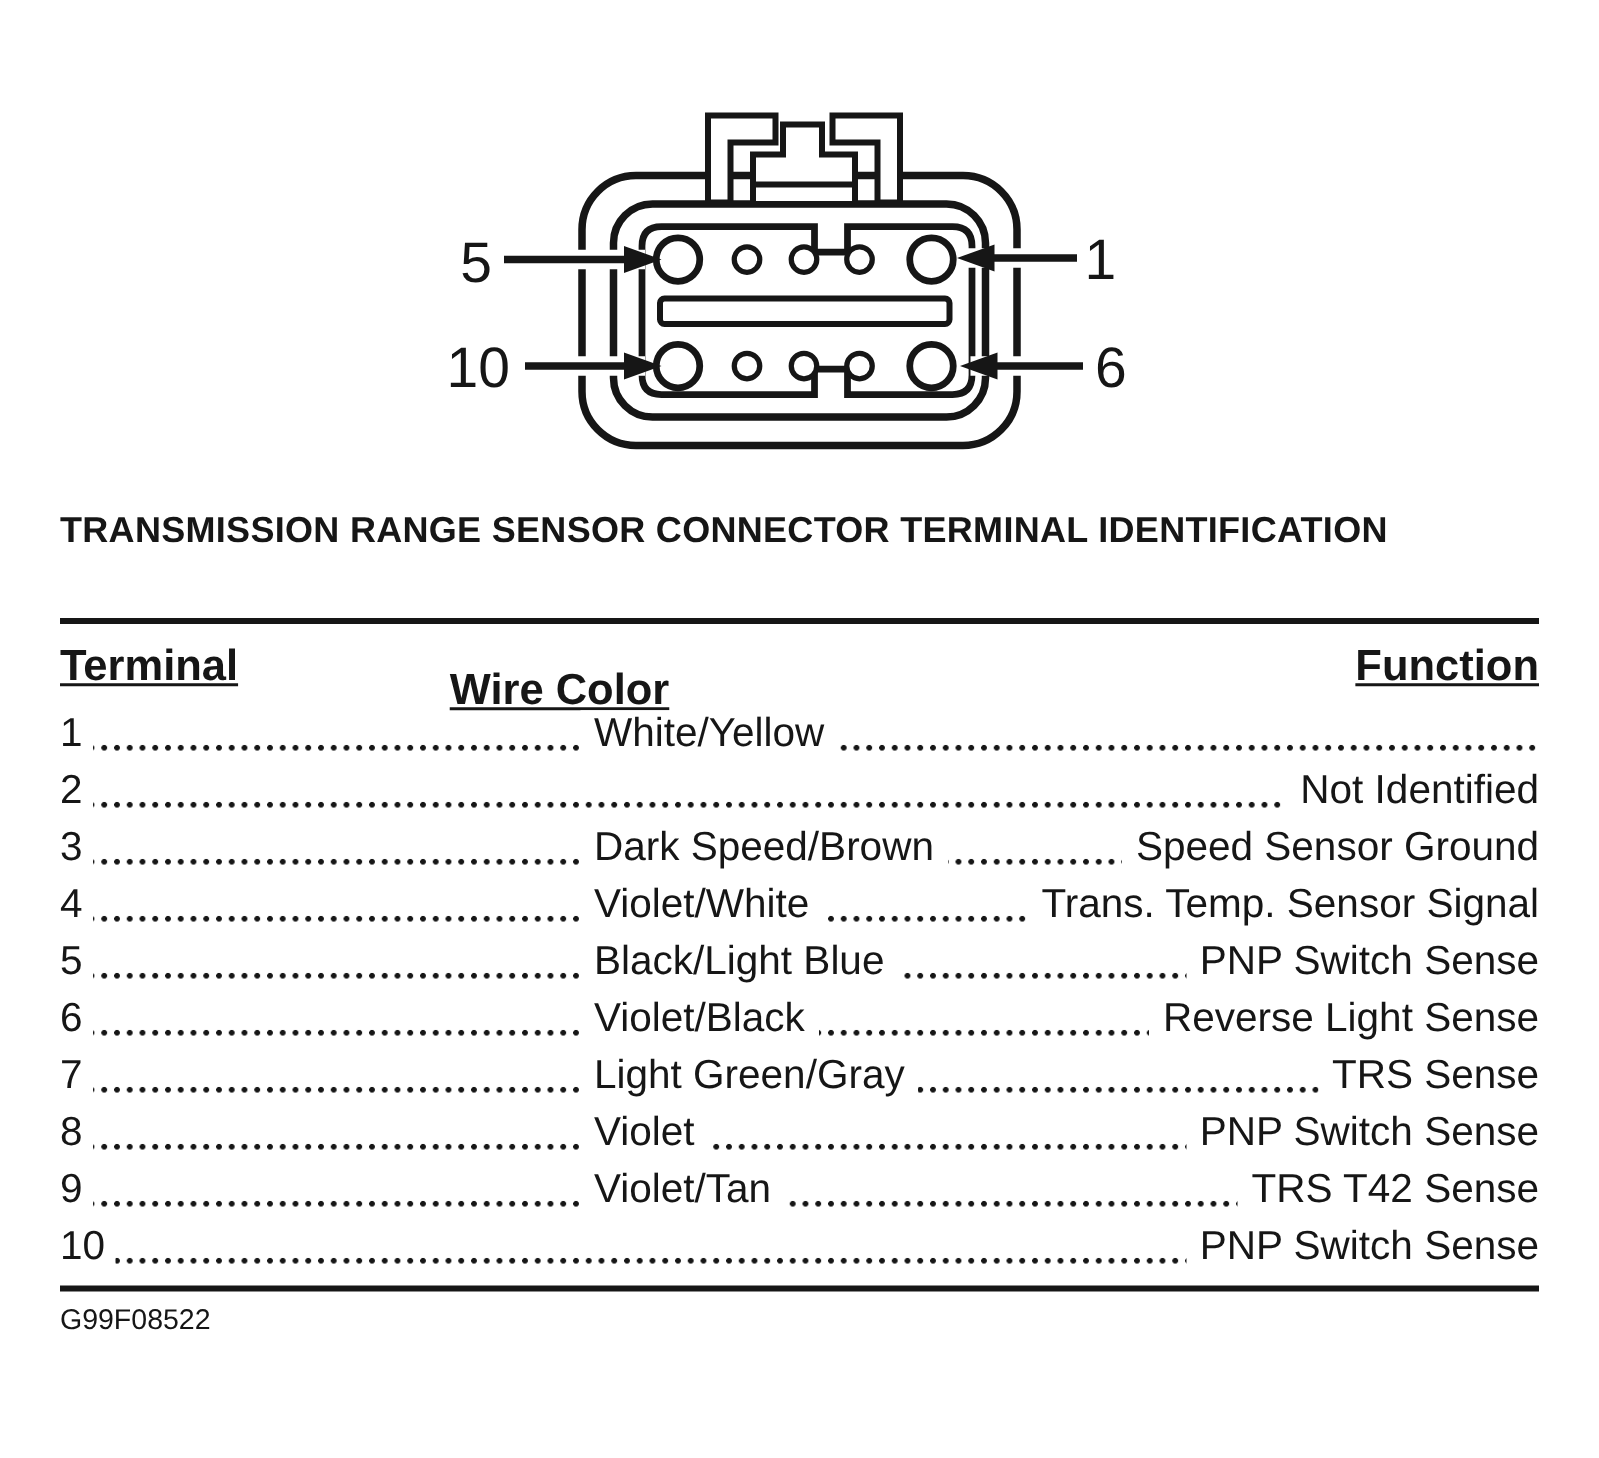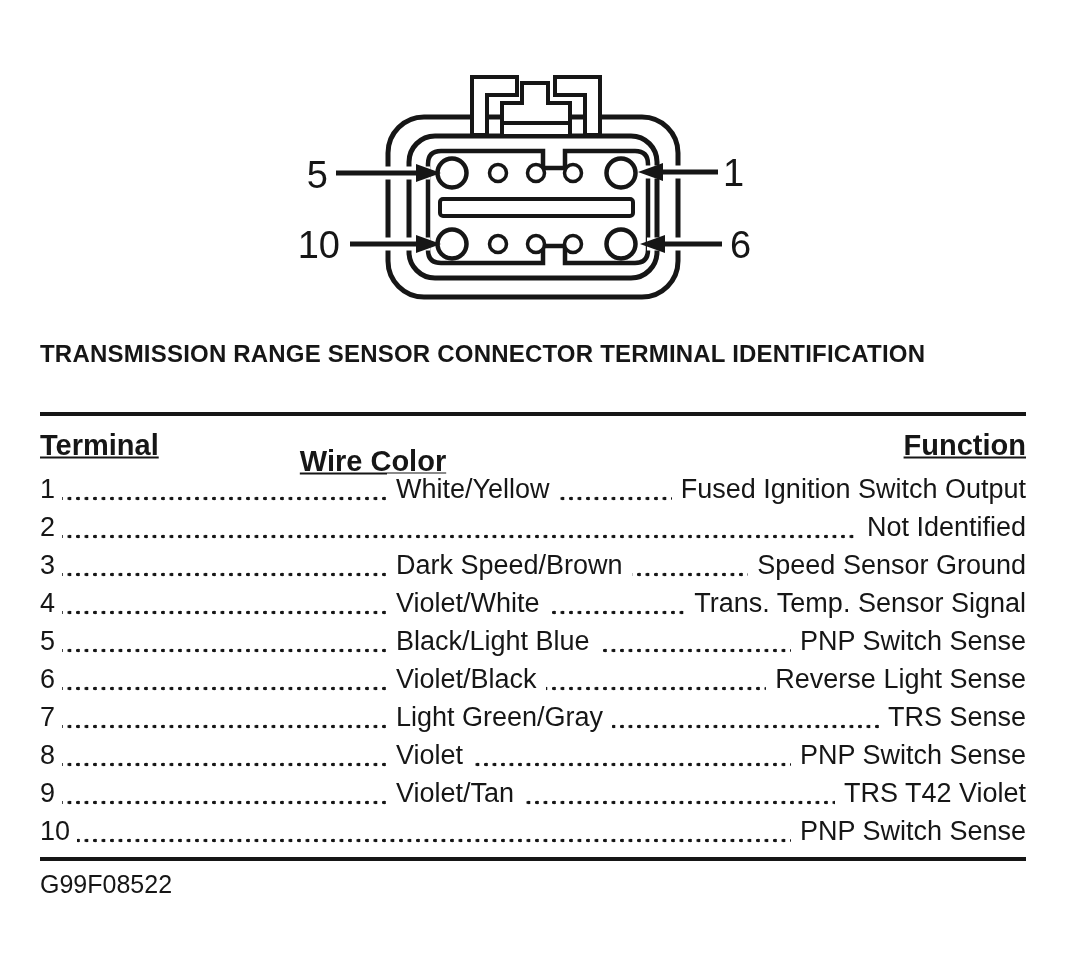--- a/index.html
+++ b/index.html
@@ -36,21 +36,21 @@
   .trow .dots {
     position:absolute; left:2px; right:0; bottom:7px; height:5px;
     background-image:radial-gradient(circle at 2px 2.5px, #161616 1.7px, transparent 2.1px);
     background-size:8.5px 5px; background-repeat:repeat-x;
   }
   .trow span.cell { position:absolute; top:50%; transform:translateY(-50%); background:#ffffff; white-space:nowrap; }
   .trow .term { left:0; padding-right:7px; }
   .trow .wire { left:347px; transform:translate(-50%,-50%); padding:0 9px; }
   .trow .func { right:0; padding-left:9px; }
 
-  .figure-id { position:absolute; left:40px; top:870px; font-size:25px; }
+  .figure-id { position:absolute; left:40px; top:870px; font-size:19px; }
 </style>
 </head>
 <body>
 
 <svg id="connector-svg" width="1066" height="322" viewBox="0 0 1066 322" xmlns="http://www.w3.org/2000/svg">
   <g>
     <rect class="fw" x="388" y="117" width="290" height="180" rx="36" stroke-width="5"></rect>
     <rect class="ln" x="409" y="136" width="248" height="142" rx="26" stroke-width="5"></rect>
     <path class="ln" stroke-width="4.5" d="M543,151 L441,151 Q428,151 428,164 L428,250 Q428,263 441,263 L543,263 L543,246 L565,246 L565,263 L635,263 Q648,263 648,250 L648,164 Q648,151 635,151 L565,151 L565,168 L543,168 Z"></path>
     <rect class="fw" x="440" y="199" width="193" height="17" rx="3" stroke-width="4"></rect>
@@ -116,21 +116,20 @@
   <span class="th-wire">Wire Color</span>
   <span class="th-function">Function</span>
 </div>
 
 <div class="tbody">
 
   <div class="trow">
     <span class="dots"></span>
     <span class="cell term">1</span>
     <span class="cell wire">White/Yellow</span>
-    <span class="cell func">Fused Ignition Switch Output</span>
   </div>
 
   <div class="trow">
     <span class="dots"></span>
     <span class="cell term">2</span>
     <span class="cell func">Not Identified</span>
   </div>
 
   <div class="trow">
     <span class="dots"></span>
@@ -171,21 +170,21 @@
     <span class="dots"></span>
     <span class="cell term">8</span>
     <span class="cell wire">Violet</span>
     <span class="cell func">PNP Switch Sense</span>
   </div>
 
   <div class="trow">
     <span class="dots"></span>
     <span class="cell term">9</span>
     <span class="cell wire">Violet/Tan</span>
-    <span class="cell func">TRS T42 Violet</span>
+    <span class="cell func">TRS T42 Sense</span>
   </div>
 
   <div class="trow">
     <span class="dots"></span>
     <span class="cell term">10</span>
     <span class="cell func">PNP Switch Sense</span>
   </div>
 
 </div>
 

